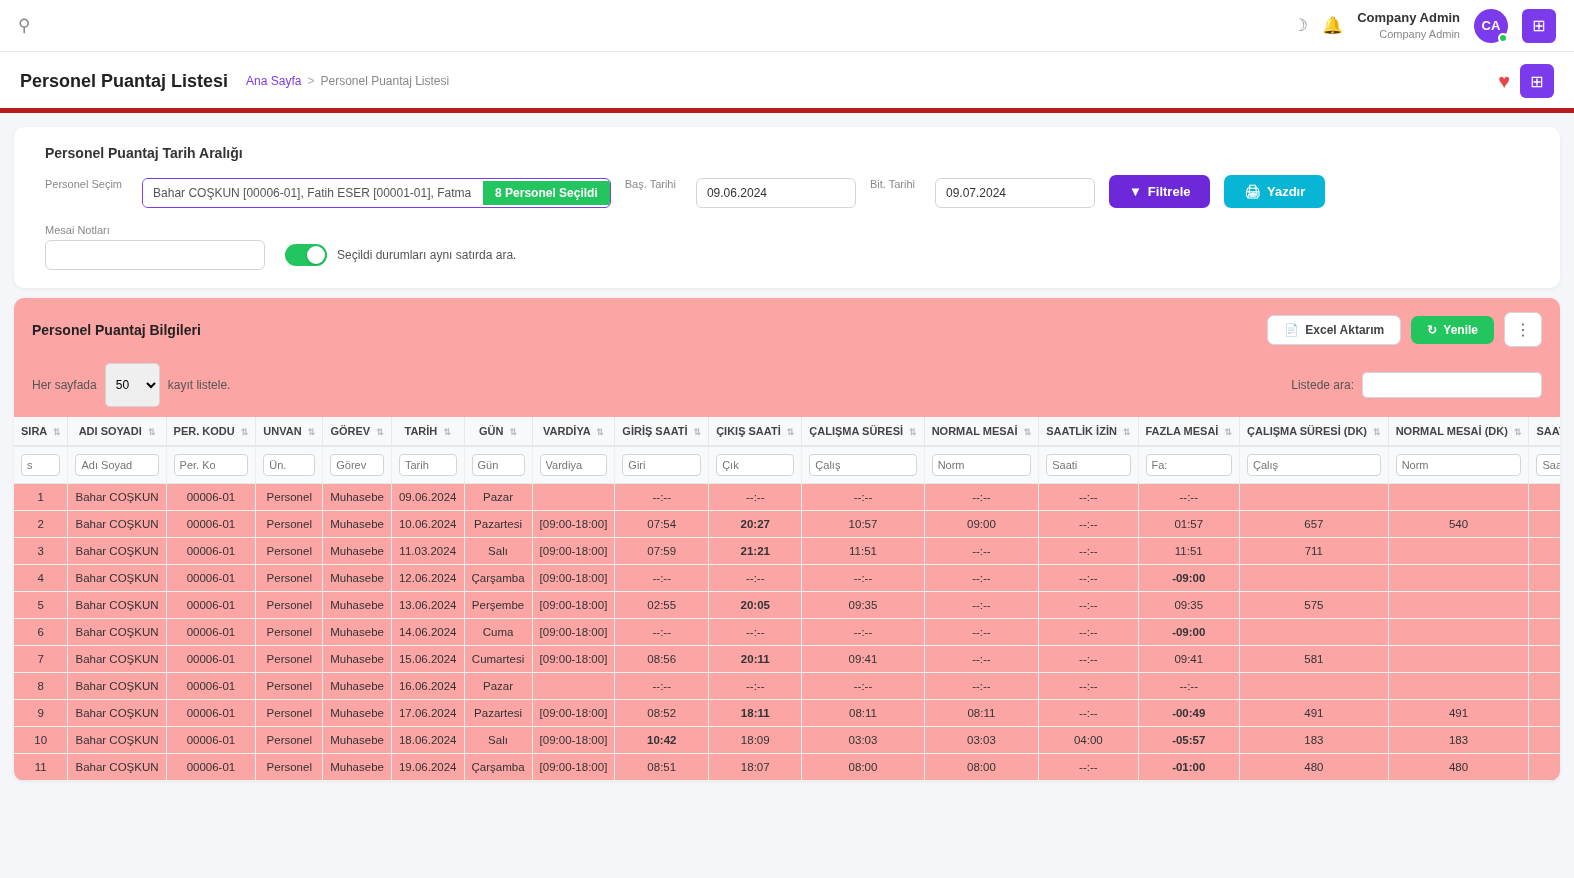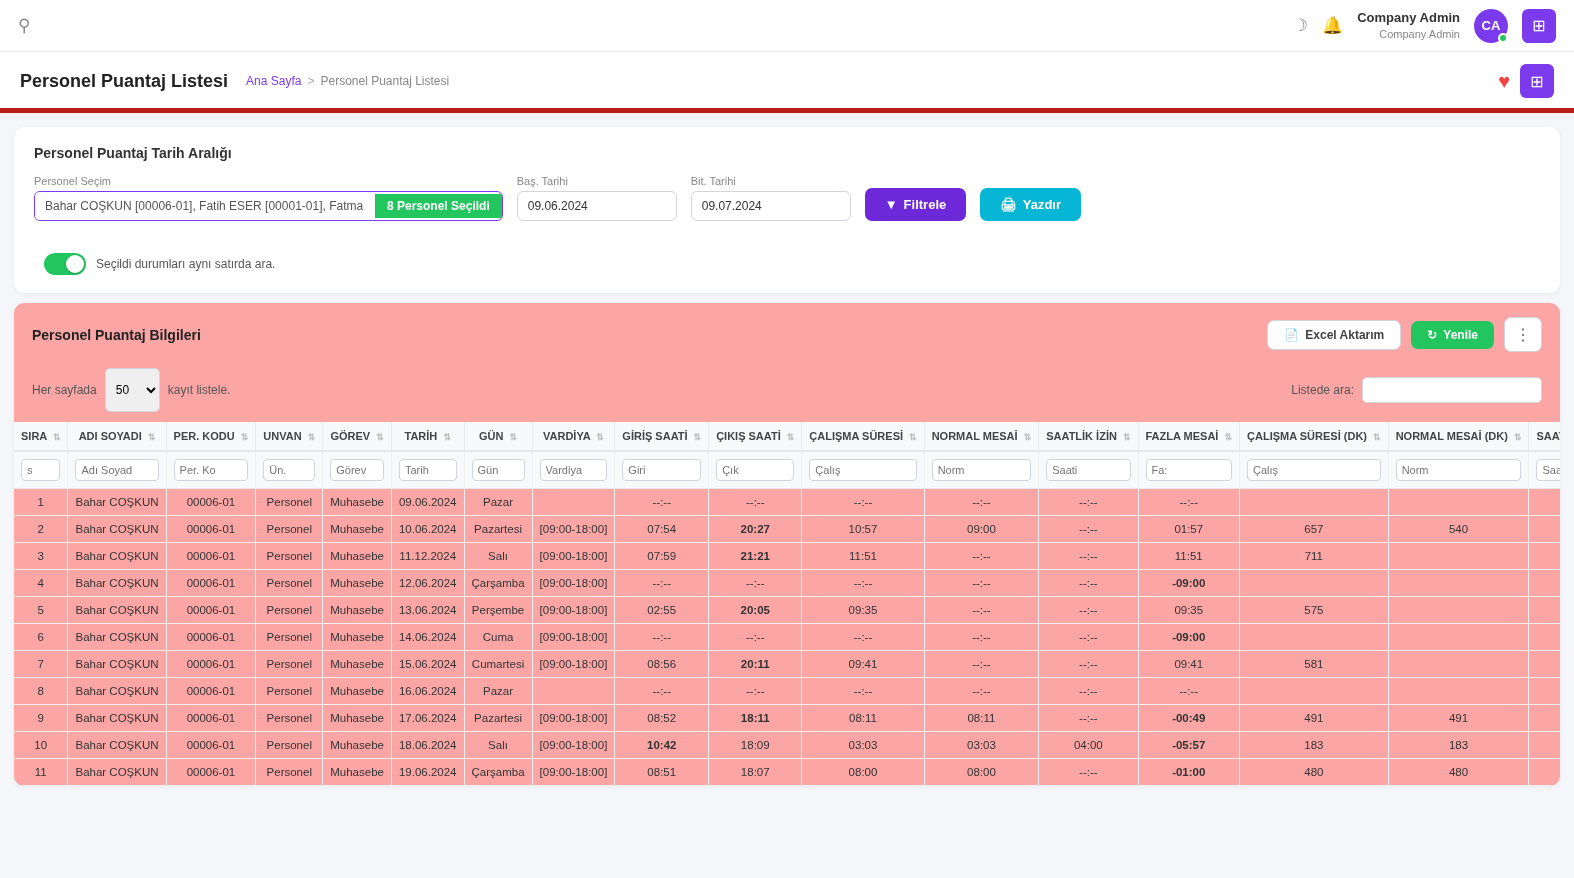--- a/index.html
+++ b/index.html
@@ -39,27 +39,27 @@
     .breadcrumb a { color: #7c3aed; text-decoration: none; }
     .breadcrumb-sep { color: #aaa; }
     .page-header-right { display: flex; gap: 10px; align-items: center; }
     .heart-icon { color: #ef4444; font-size: 20px; cursor: pointer; }
 
     
     .card {
       background: #fff;
       border-radius: 10px;
       margin: 14px 14px 10px;
-      padding: 18px 20px;
+      padding: 18px 31px;
       box-shadow: 0 1px 4px rgba(0,0,0,0.06);
     }
     .card-title { font-size: 14px; font-weight: 600; color: #333; margin-bottom: 14px; }
 
     .filter-row { display: flex; gap: 14px; align-items: flex-end; }
-    .form-group { display: flex; flex-direction: column; gap: 4px; }
+    .form-group { display: flex; gap: 20px; }
     .form-label { font-size: 11px; color: #888; }
     .form-input {
       border: 1px solid #d1d5db;
       border-radius: 6px;
       padding: 7px 10px;
       font-size: 12px;
       color: #333;
       outline: none;
       background: #fff;
     }
@@ -284,20 +284,24 @@
       <span>Filtrele</span>
     </button>
 
     <button class="btn-print">
       <span>🖨</span>
       <span>Yazdır</span>
     </button>
   </div>
 
   <div class="toggle-row">
+    <div>
+      <div class="mesai-label">Mesai Notları</div>
+      <input type="text" class="mesai-input" style="">
+    </div>
     <div class="toggle-switch" style="margin-left:10px;margin-top:16px;">
       <div class="toggle-track"></div>
       <div class="toggle-thumb"></div>
     </div>
     <span class="toggle-text" style="margin-top:16px;">Seçildi durumları aynı satırda ara.</span>
   </div>
 </div>
 
 <div class="table-card">
   <div class="table-card-header">
@@ -413,21 +417,21 @@
             <td>657</td>
             <td>540</td>
             <td></td>
           </tr>
           <tr>
             <td>3</td>
             <td class="td-left">Bahar COŞKUN</td>
             <td>00006-01</td>
             <td>Personel</td>
             <td>Muhasebe</td>
-            <td>11.12.2024</td>
+            <td>11.03.2024</td>
             <td class="td-left">Salı</td>
             <td>[09:00-18:00]</td>
             <td>07:59</td>
             <td class="text-orange">21:21</td>
             <td>11:51</td>
             <td>--:--</td>
             <td>--:--</td>
             <td>11:51</td>
             <td>711</td>
             <td></td>

